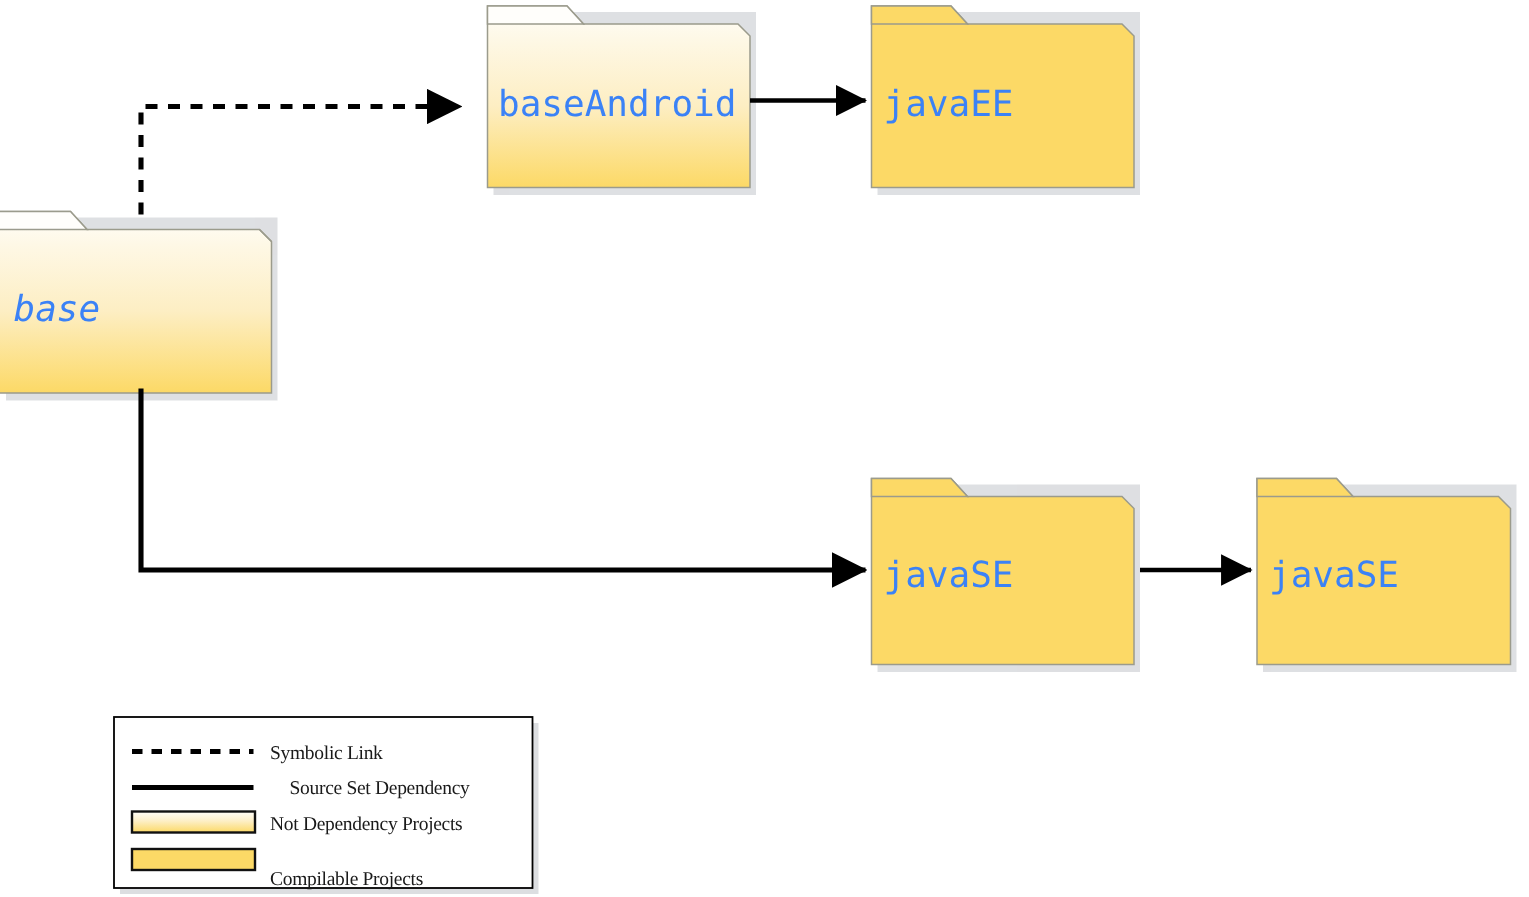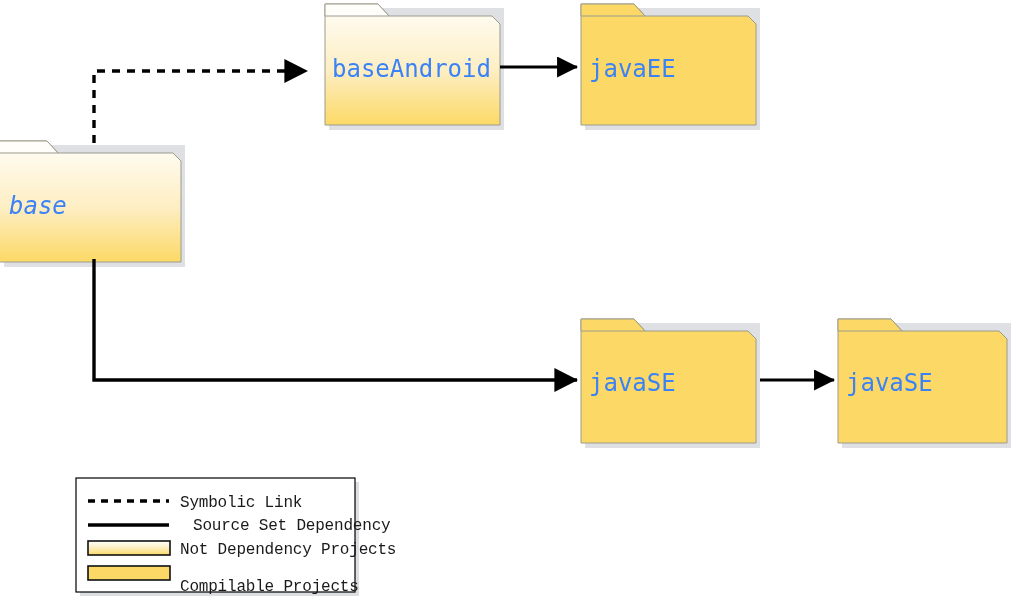--- a/index.html
+++ b/index.html
@@ -27,22 +27,22 @@
     position: absolute;
     font-family: "DejaVu Sans Mono", monospace;
     font-size: 24px;
     color: #3b82f6;
     white-space: nowrap;
     letter-spacing: 0px;
   }
 
   .legend-text {
     position: absolute;
-    font-family: Liberation Mono, monospace;
-    font-size: 16px;
+    font-family: Liberation Serif, serif;
+    font-size: 13px;
     color: #1a1a1a;
     white-space: nowrap;
     letter-spacing: -0.2px;
   }
 </style>
 </head>
 <body>
 
 <svg id="diagram-canvas" viewBox="0 0 1019 598" width="1019" height="598" xmlns="http://www.w3.org/2000/svg">
   <defs>

